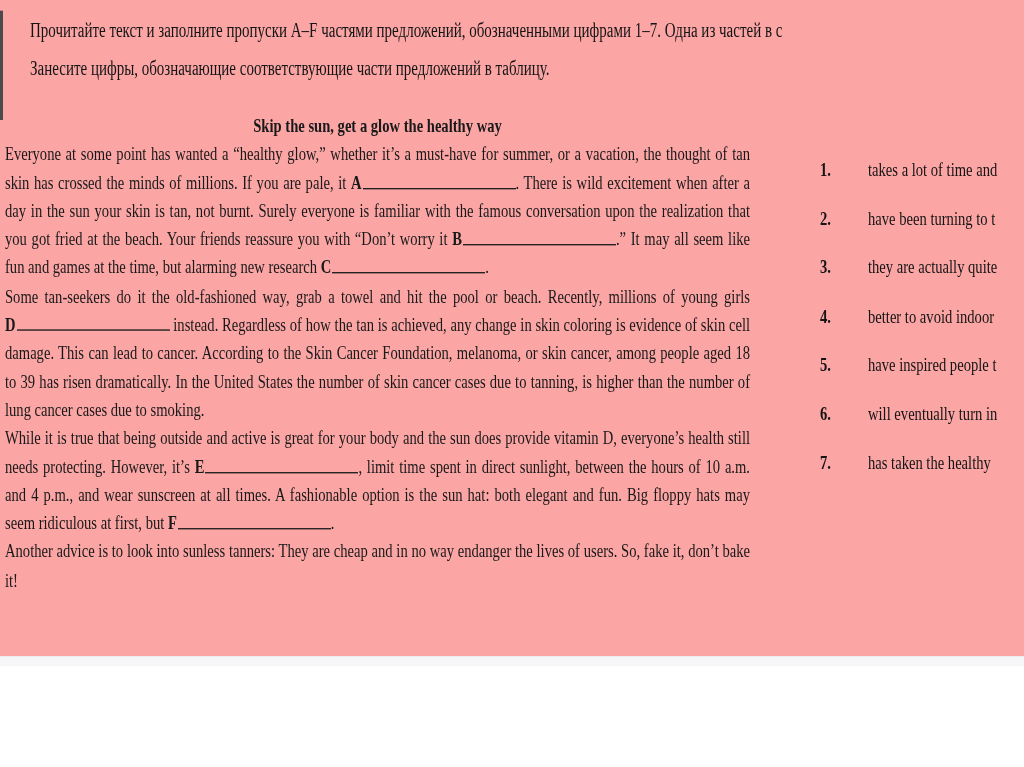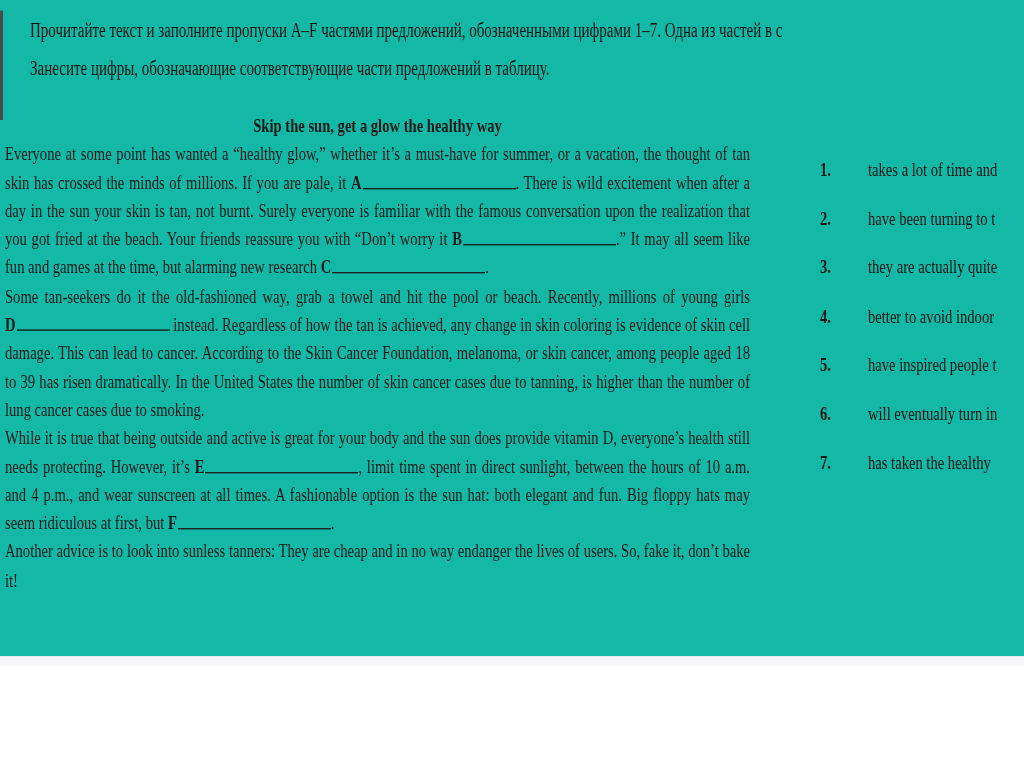--- a/index.html
+++ b/index.html
@@ -1,21 +1,21 @@
 <!DOCTYPE html>
 <html><head>
 <meta charset="utf-8">
 <style>
   html, body { margin: 0; padding: 0; background: #ffffff; }
 
   .page {
     position: relative;
     width: 1024px;
     height: 666px;
-    background: #14b8a6;
+    background: #fca5a5;
     overflow: hidden;
     font-family: "Liberation Serif", serif;
     color: #1b1b1b;
   }
 
   
   .stretch {
     position: absolute;
     left: 0; top: 0;
     width: 1024px;

